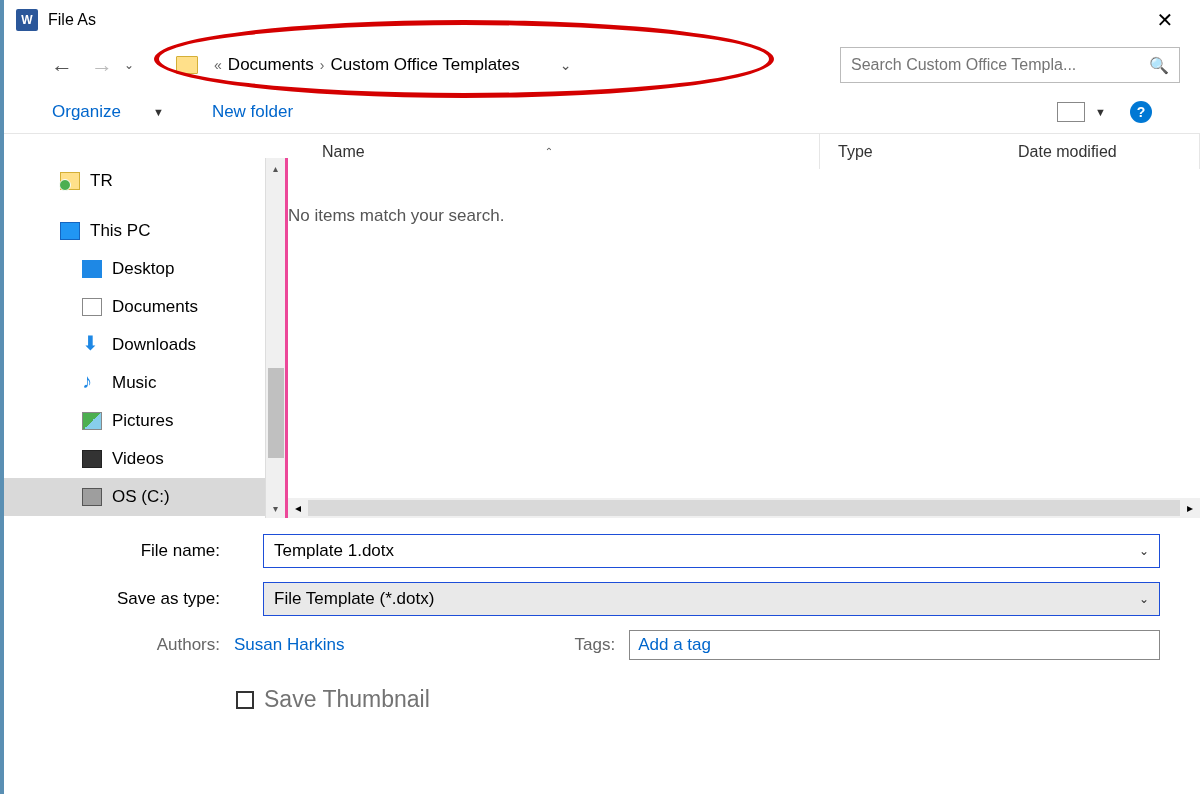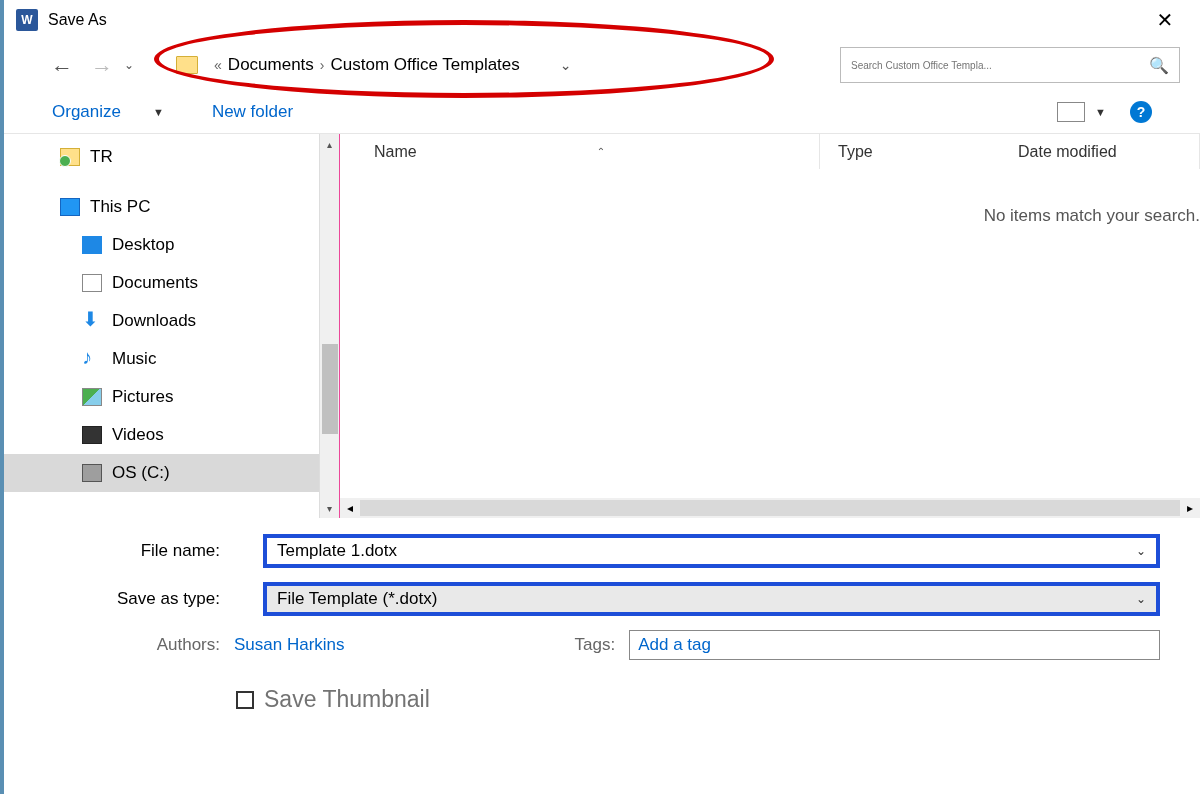--- a/index.html
+++ b/index.html
@@ -13,35 +13,35 @@
   .navbar { display:flex; align-items:center; height: 50px; padding: 0 20px 0 40px; gap: 4px; position: relative; }
   .nav-arrow { width: 36px; height: 36px; display:flex; align-items:center; justify-content:center; font-size: 22px; color:#555; cursor:pointer;}
   .nav-arrow.disabled { color: #bbb; }
   .nav-dropdown-caret { font-size: 12px; color:#555; margin-right: 30px; cursor:pointer;}
   .breadcrumb { flex: 1; display:flex; align-items:center; height: 36px; border: none; padding: 0 8px; }
   .folder-icon-bc { width: 22px; height: 18px; background: #ffe08a; border:1px solid #d4af37; border-radius: 1px; margin-right: 10px;}
   .bc-sep { margin: 0 6px; color:#666; font-size: 14px;}
   .bc-item { font-size: 17px; color:#000; cursor:pointer;}
   .bc-caret { margin-left: 40px; font-size: 14px; color:#555;}
   .searchbox { width: 340px; height: 36px; border:1px solid #bbb; display:flex; align-items:center; padding: 0 10px; margin-left: 20px;}
-  .searchbox input { flex:1; border:none; outline:none; font-size: 10px; color:#666; background: transparent;}
+  .searchbox input { flex:1; border:none; outline:none; font-size: 16px; color:#666; background: transparent;}
   .search-icon { font-size: 16px; color:#333; }
 
   .red-annot { position:absolute; left: 150px; top: -20px; width: 620px; height: 78px; border: 5px solid #d40000; border-radius: 50%; pointer-events:none;}
 
   .toolbar { display:flex; align-items:center; height: 44px; padding: 0 48px; border-bottom: 1px solid #e6e6e6;}
   .tool-btn { display:flex; align-items:center; color:#0066cc; font-size:17px; cursor:pointer; margin-right: 48px; gap: 24px;}
   .tool-caret { font-size: 11px; color:#333; margin-left: 8px;}
   .toolbar-right { margin-left:auto; display:flex; align-items:center; gap: 24px;}
   .view-icon-box { width: 28px; height: 20px; border:1px solid #888; display:inline-block; position:relative;}
   .view-caret { font-size:11px; color:#333; margin-left:10px;}
   .help-icon { width:22px; height:22px; border-radius:50%; background:#0078d4; color:#fff; display:flex; align-items:center; justify-content:center; font-size:14px; font-weight:bold;}
 
   .mainarea { display:flex; height: 384px; }
-  .sidebar { width: 336px; position:relative; padding-top: 4px; border-right: 1px solid #ec4899;}
+  .sidebar { width: 284px; position:relative; padding-top: 4px; border-right: 3px solid #ec4899; margin-top: 24px;}
   .sb-item { display:flex; align-items:center; height: 38px; padding-left: 78px; font-size:17px; color:#000; cursor:pointer; position:relative;}
   .sb-item.level0 { padding-left: 56px; font-size:17px;}
   .sb-item.selected { background:#d9d9d9;}
   .sb-scrollbar { position:absolute; right:0; top:0; width:20px; height:100%; background:#f0f0f0; border-left:1px solid #ddd;}
   .sb-scroll-up, .sb-scroll-down { height:20px; display:flex; align-items:center; justify-content:center; font-size:10px; color:#555;}
   .sb-thumb { position:absolute; top:210px; width:16px; left:2px; height:90px; background:#c0c0c0;}
 
   .ico { width:20px; height:18px; margin-right:10px; display:inline-block; flex-shrink:0;}
   .ico-folder-tr { background:#ffe08a; border:1px solid #d4af37; position:relative;}
   .ico-folder-tr::after{content:""; position:absolute; bottom:-2px; left:-2px; width:10px; height:10px; background:#4caf50; border-radius:50%; border:1px solid #fff;}
@@ -54,47 +54,47 @@
   .ico-videos { background:#333; border:1px solid #222;}
   .ico-os { background:#9e9e9e; border:1px solid #555;}
 
   .filelist { flex:1; display:flex; flex-direction:column; position:relative;}
   .columns { display:flex; height: 36px; align-items:center; border-bottom: 1px solid transparent; }
   .col { font-size: 16px; color:#333; padding: 0 18px; border-right: 1px solid #e6e6e6; height:100%; display:flex; align-items:center;}
   .col-name { flex:1; padding-left: 34px;}
   .col-name-caret { font-size:10px; color:#555; margin-left: 180px;}
   .col-date { width: 200px;}
   .col-type { width: 180px; border-right:none;}
-  .empty-msg { text-align:right; margin-top: 36px; font-size: 17px; color:#555;}
+  .empty-msg { text-align:left; margin-top: 36px; font-size: 17px; color:#555;}
   .h-scrollbar { position:absolute; bottom:0; left:0; right:0; height:20px; display:flex; align-items:center; background:#f0f0f0;}
   .hs-arrow { width:20px; display:flex; align-items:center; justify-content:center; font-size:12px;}
   .hs-track { flex:1; height:16px; background:#d9d9d9;}
 
   .bottom-form { padding: 16px 40px 16px 0; }
   .form-row { display:flex; align-items:center; margin-bottom: 14px; gap: 29px;}
   .form-label { width: 230px; text-align:right; padding-right: 14px; font-size: 17px; color:#000;}
-  .form-input { flex:1; height: 34px; border:4px solid #1d4ed8; padding: 0 10px; font-size:17px; background:#fff; display:flex; align-items:center; justify-content:space-between;}
+  .form-input { flex:1; height: 34px; border:1px solid #1d4ed8; padding: 0 10px; font-size:17px; background:#fff; display:flex; align-items:center; justify-content:space-between;}
   .form-input.sel { background:#e9e9e9;}
   .form-input .caret { font-size:12px; color:#333;}
   .meta-row { display:flex; align-items:center; margin-bottom: 16px;}
   .meta-label { font-size:17px; color:#666; margin-right: 14px;}
   .meta-label.right-align { width: 230px; text-align:right; padding-right:14px; margin-right:0;}
   .meta-value { font-size:17px; color:#0066cc; cursor:pointer;}
   .tags-label { margin-left: 230px; margin-right: 14px; font-size:17px; color:#666;}
   .tags-input { flex:1; height:30px; border:1px solid #888; padding: 0 8px; display:flex; align-items:center; font-size:17px; color:#0066cc;}
   .chk-row { display:flex; align-items:center; padding-left: 232px; margin-top: 26px;}
   .chk { width:18px; height:18px; border:2px solid #333; margin-right:10px;}
   .chk-label { font-size:23px; color:#737373;}
 </style>
 </head>
 <body>
 
 <div class="titlebar">
   <div class="word-logo">W</div>
-  <div class="title-text">Save As</div>
+  <div class="title-text">File As</div>
   <div class="titlebar-close">✕</div>
 </div>
 
 <div class="navbar">
   <div class="nav-arrow">←</div>
   <div class="nav-arrow disabled">→</div>
   <div class="nav-dropdown-caret">⌄</div>
 
   <div class="breadcrumb">
     <span class="folder-icon-bc"></span>

